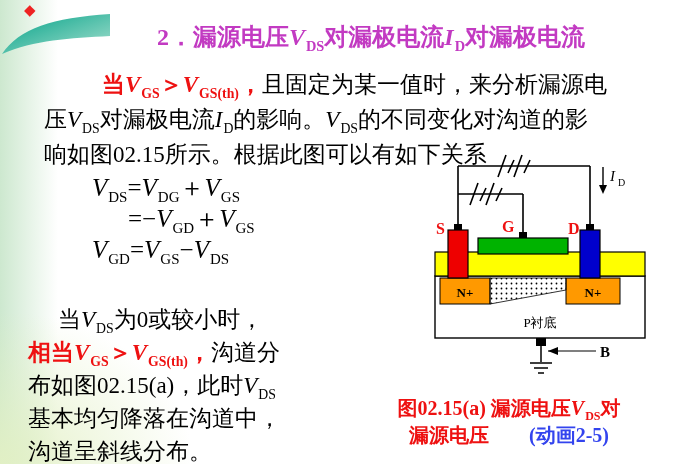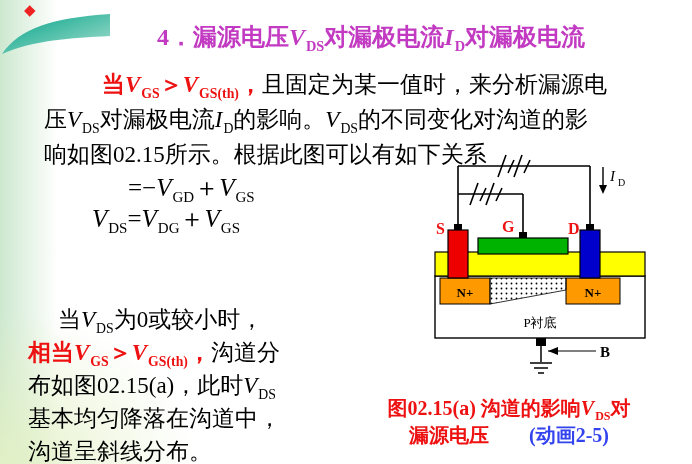--- a/index.html
+++ b/index.html
@@ -43,27 +43,28 @@
       <linearGradient id="tealg" x1="0" y1="0" x2="1" y2="1">
         <stop offset="0" stop-color="#00a187"></stop>
         <stop offset="1" stop-color="#a8e0cf"></stop>
       </linearGradient>
     </defs>
     <path d="M110,6 C52,10 20,20 2,46 C34,32 70,30 110,28 Z" fill="url(#tealg)"></path>
   </svg>
 
   <span class="diamond" style="color: rgb(238, 34, 34);">◆</span>
 
-  <h1 class="title" style="color: rgb(194, 58, 194);"><span>4．漏源电压</span><span class="var">V</span><sub>DS</sub><span>对漏极电流</span><span class="var">I</span><sub>D</sub><span>对漏极电流</span></h1>
+  <h1 class="title" style="color: rgb(194, 58, 194);"><span>2．漏源电压</span><span class="var">V</span><sub>DS</sub><span>对漏极电流</span><span class="var">I</span><sub>D</sub><span>对漏极电流</span></h1>
 
   <p class="intro"><span class="red">当</span><span class="red var">V</span><sub class="red">GS</sub><span class="red">＞</span><span class="red var">V</span><sub class="red">GS(th)</sub><span class="red">，</span><span>且固定为某一值时，来分析漏源电</span><br><span>压</span><span class="var">V</span><sub>DS</sub><span>对漏极电流</span><span class="var">I</span><sub>D</sub><span>的影响。</span><span class="var">V</span><sub>DS</sub><span>的不同变化对沟道的影</span><br><span>响如图02.15所示。根据此图可以有如下关系</span></p>
 
   <div class="equations">
+    <div class="eq eq1"><span class="var">V</span><sub>DS</sub><span>=</span><span class="var">V</span><sub>DG</sub><span>＋</span><span class="var">V</span><sub>GS</sub></div>
     <div class="eq eq2"><span>=−</span><span class="var">V</span><sub>GD</sub><span>＋</span><span class="var">V</span><sub>GS</sub></div>
-    <div class="eq eq1"><span class="var">V</span><sub>DS</sub><span>=</span><span class="var">V</span><sub>DG</sub><span>＋</span><span class="var">V</span><sub>GS</sub></div>
+    <div class="eq eq3"><span class="var">V</span><sub>GD</sub><span>=</span><span class="var">V</span><sub>GS</sub><span>−</span><span class="var">V</span><sub>DS</sub></div>
   </div>
 
   <p class="body-col"><span>当</span><span class="var">V</span><sub>DS</sub><span>为0或较小时，</span><br><span class="red">相当</span><span class="red var">V</span><sub class="red">GS</sub><span class="red">＞</span><span class="red var">V</span><sub class="red">GS(th)</sub><span class="red">，</span><span>沟道分</span><br><span>布如图02.15(a)，此时</span><span class="var">V</span><sub>DS</sub><br><span>基本均匀降落在沟道中，</span><br><span>沟道呈斜线分布。</span></p>
 
   <div class="figure">
     <svg width="300" height="240" viewBox="0 0 300 240">
       <defs>
         <pattern id="dots" width="5" height="5" patternUnits="userSpaceOnUse">
           <circle cx="1.5" cy="1.5" r="0.9" fill="#000"></circle>
         </pattern>
@@ -102,19 +103,19 @@
       <rect x="176" y="186" width="10" height="8" fill="#000"></rect>
       <line x1="181" y1="194" x2="181" y2="210" stroke="#000" stroke-width="1.5"></line>
       <path d="M170,211 H192 M174,216 H188 M178,221 H184" fill="none" stroke="#000" stroke-width="1.6"></path>
       <line x1="188" y1="199" x2="236" y2="199" stroke="#000" stroke-width="1.2"></line>
       <polygon points="198,195 198,203 188,199" fill="#000"></polygon>
       <text x="240" y="205" font-size="15" font-weight="bold">B</text>
     </svg>
   </div>
 
   <div class="caption" style="color: rgb(238, 17, 17);">
-    <div><span>图02.15(a) 沟道的影响</span><span class="var">V</span><sub>DS</sub><span>对</span></div>
+    <div><span>图02.15(a) 漏源电压</span><span class="var">V</span><sub>DS</sub><span>对</span></div>
     <div>
       <span>漏源电压</span><span style="color: rgb(51, 68, 238); margin-left: 40px;">(动画2-5)</span>
     </div>
   </div>
 
 </div>
 
 </body></html>

